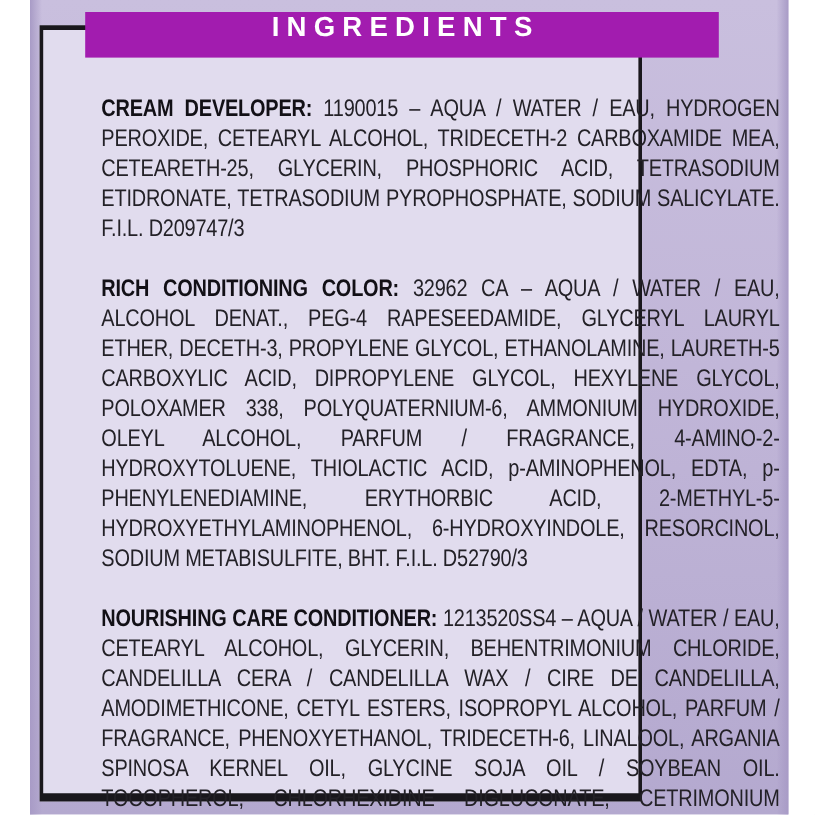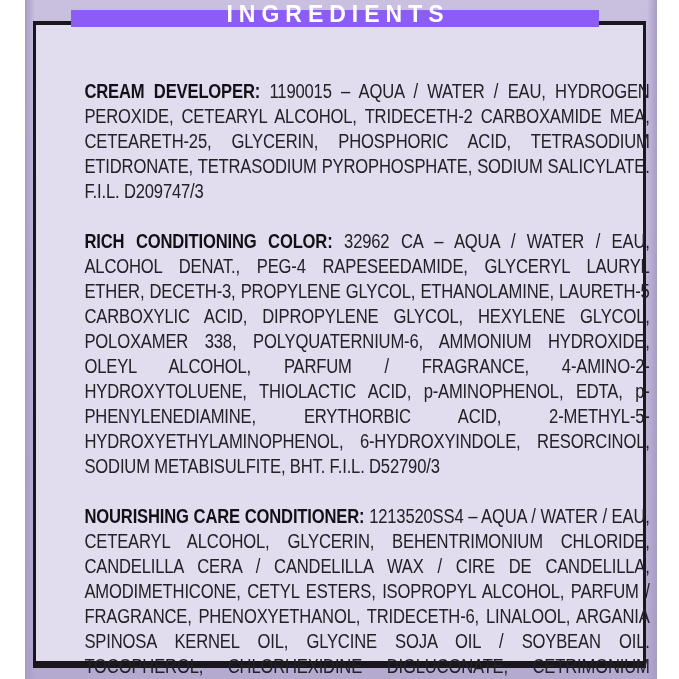--- a/index.html
+++ b/index.html
@@ -19,21 +19,21 @@
   .panel::before, .panel::after {
     content: ""; position: absolute; top: 0; bottom: 0; width: 10px;
   }
   .panel::before { left: 0;  background: linear-gradient(90deg, #a89bc6, rgba(168,155,198,0)); }
   .panel::after  { right: 0; background: linear-gradient(270deg, #a89bc6, rgba(168,155,198,0)); }
 
   
   .box {
     position: absolute;
     left: 33px; top: 21px;
-    width: 613px; height: 647px;
+    width: 502px; height: 647px;
     box-sizing: border-box;
     border: solid #19171c;
     border-width: 4px 3px 7px 3px;
     background: #e1dcee;
   }
   .content {
     position: absolute;
     left: 36px; top: 24px;
     width: 578px;
   }
@@ -52,23 +52,23 @@
     letter-spacing: -0.2px;
     color: #232127;
     text-align: justify;
   }
   .sec-head { font-weight: bold; color: #121016; }
 
   
   .header-bar {
     position: absolute;
     left: 71px; top: 10px;
-    width: 528px; height: 17px;
-    background: #8b5cf6;
-    display: flex; align-items: flex-end; justify-content: center;
+    width: 528px; height: 38px;
+    background: #a21caf;
+    display: flex; align-items: flex-start; justify-content: center;
   }
   .header-title {
     color: #ffffff;
     font-weight: bold;
     font-size: 23px;
     letter-spacing: 6px;
     text-indent: 6px;
     line-height: 25px;
     white-space: nowrap;
   }

